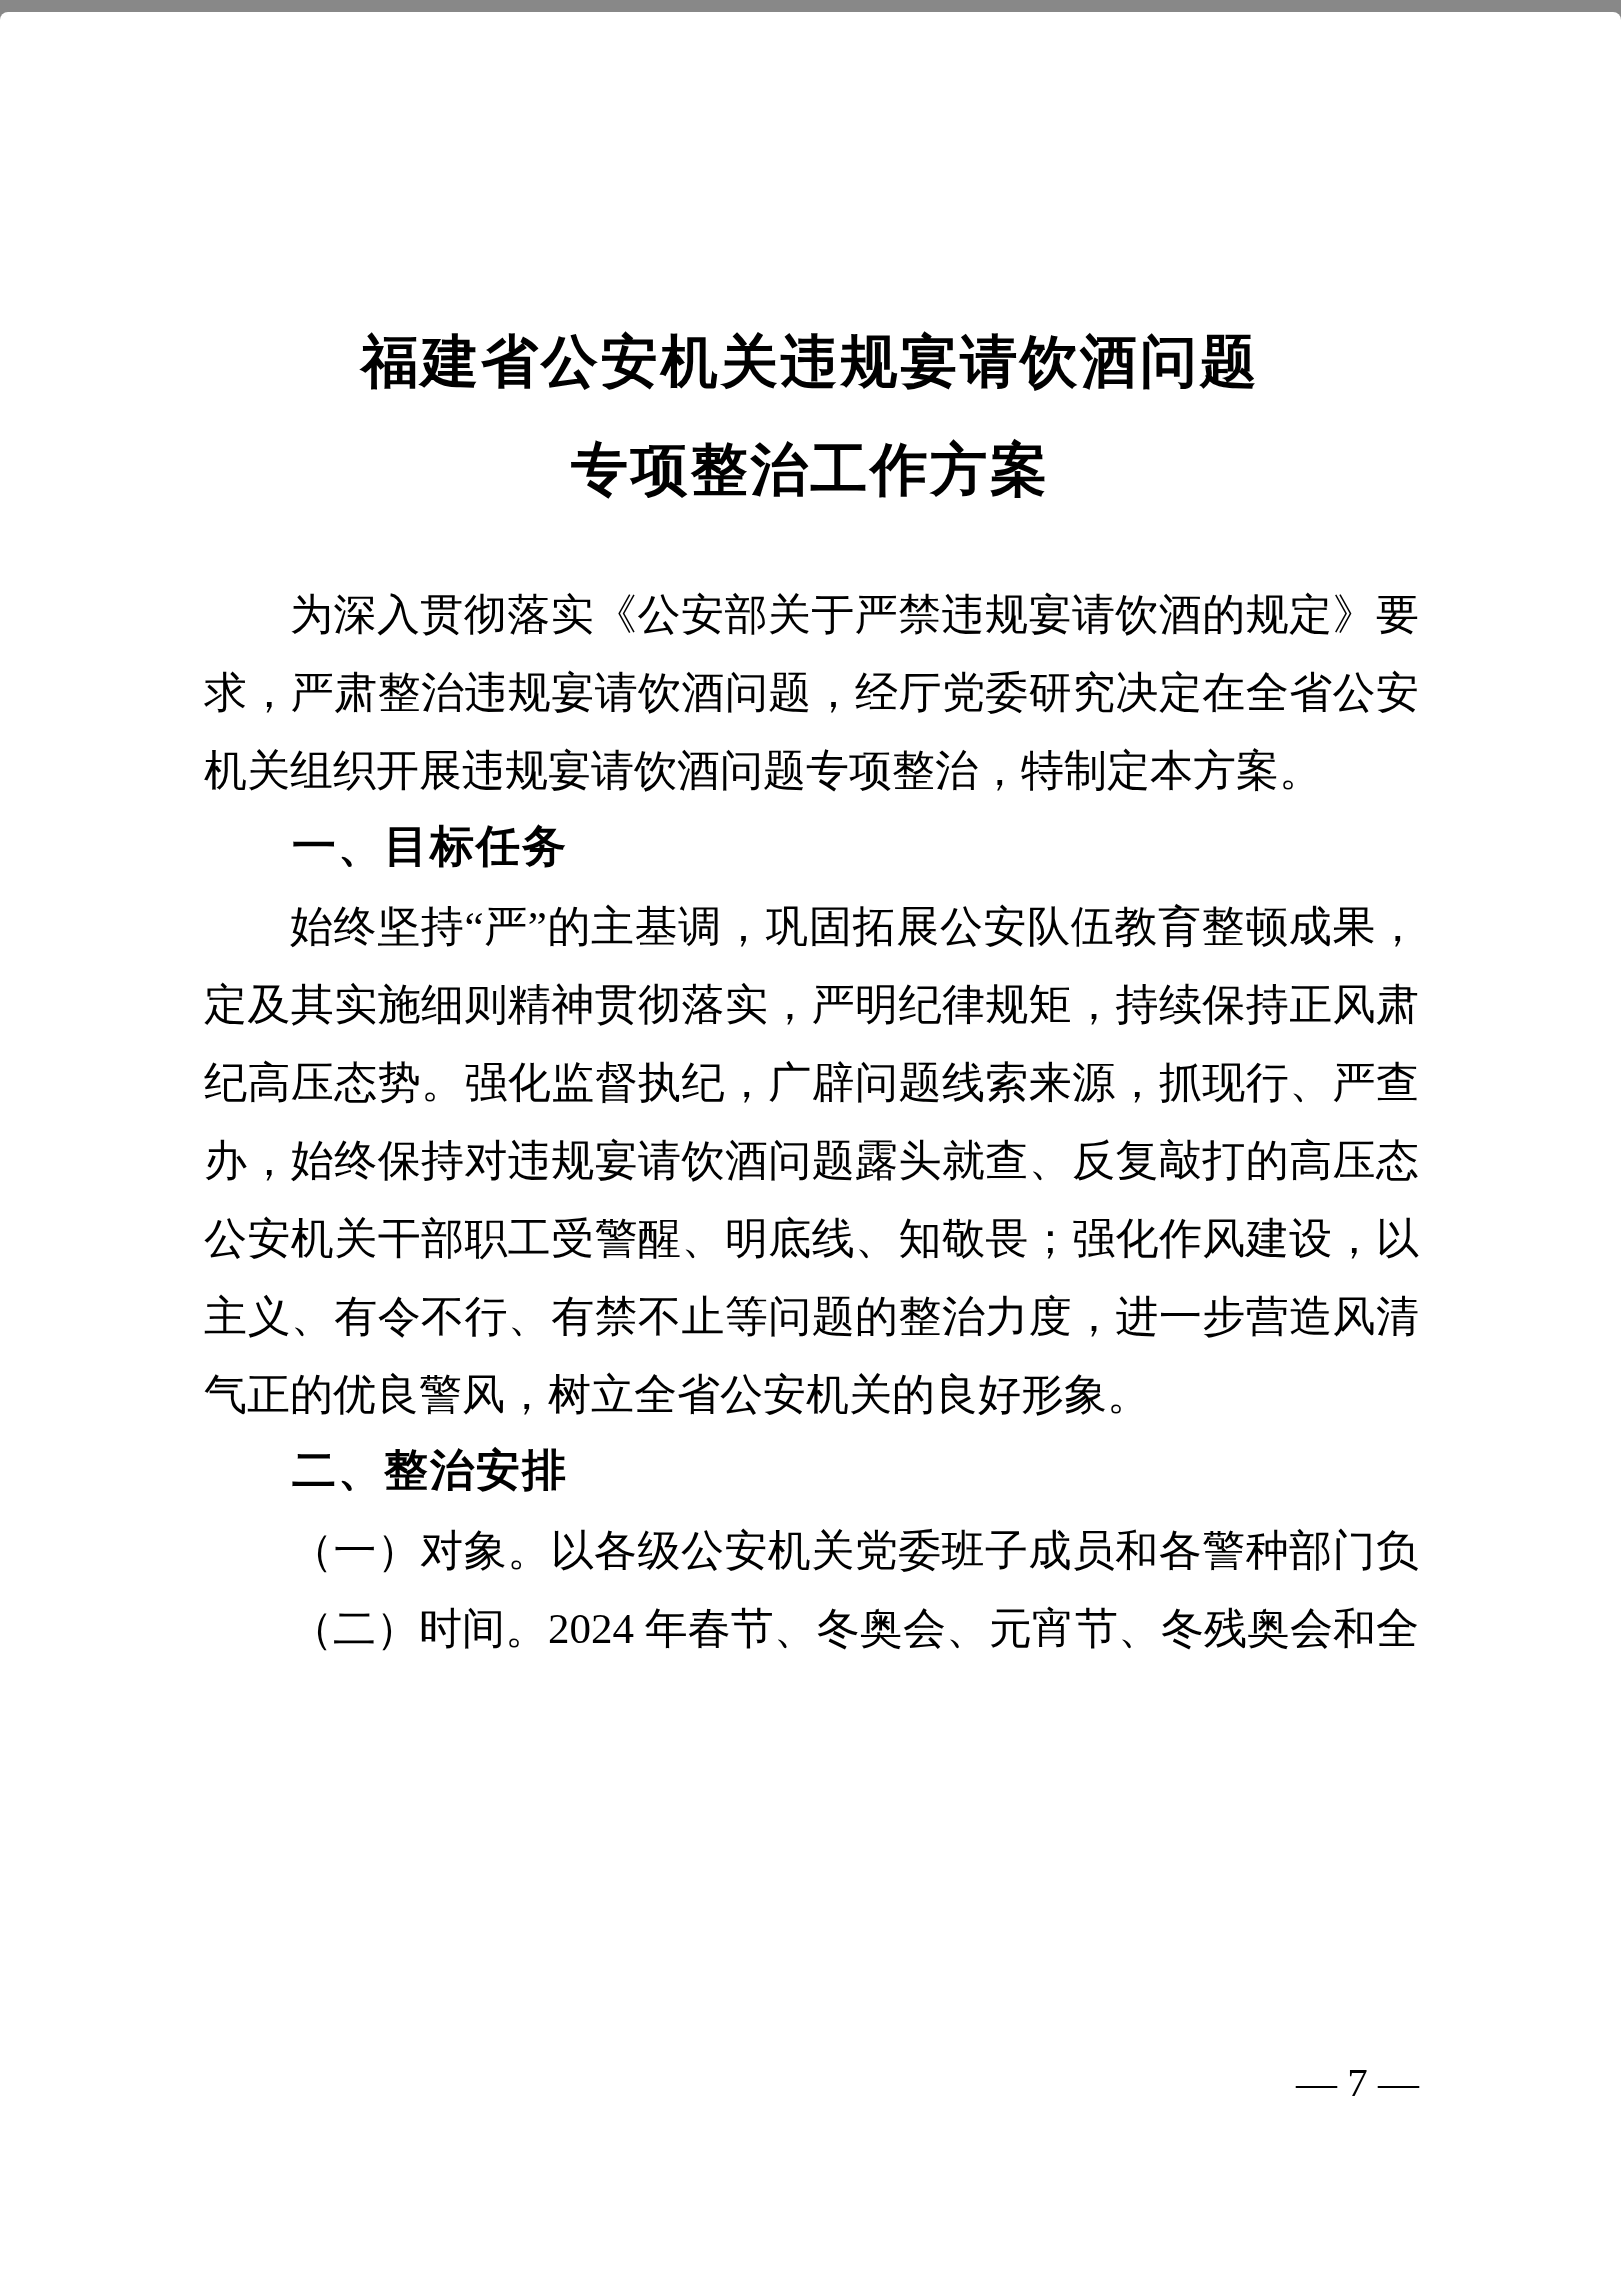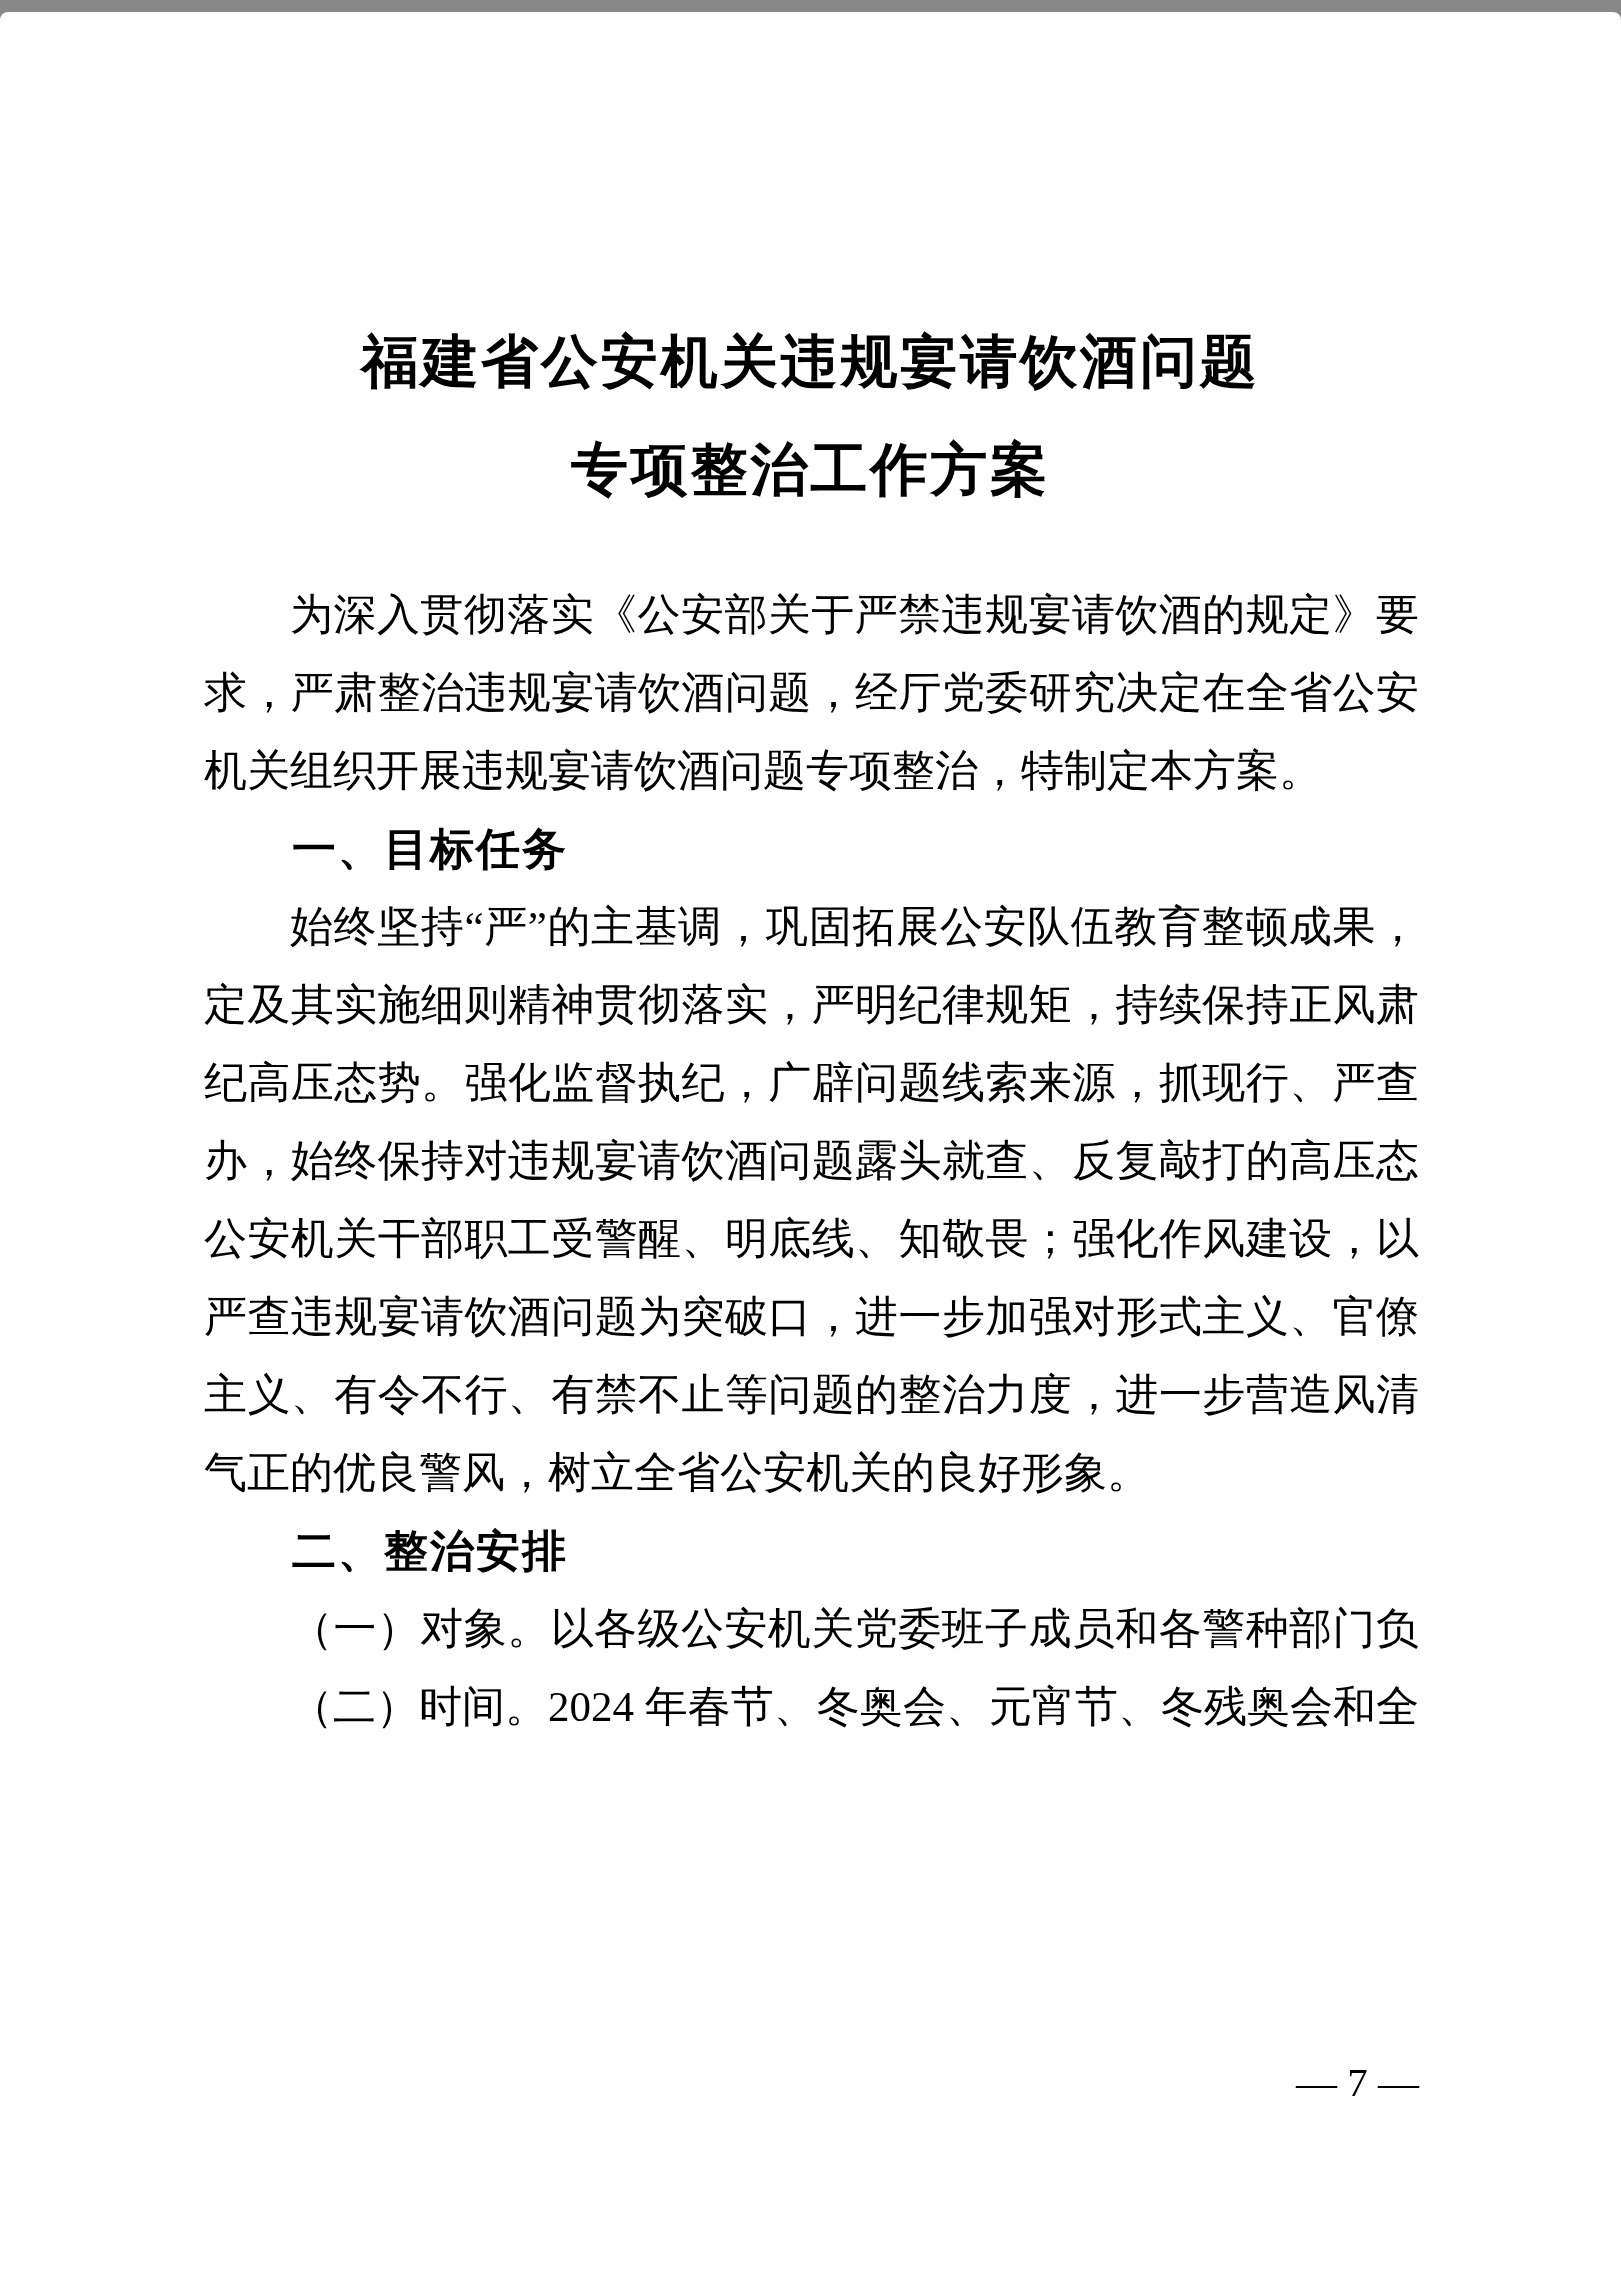--- a/index.html
+++ b/index.html
@@ -37,21 +37,21 @@
     font-family: "Liberation Serif", serif;
   }
   .line {
     text-align: justify;
     text-align-last: justify;
     white-space: normal;
   }
   .line.first { text-indent: 2em; }
   .line.last { text-align-last: left; }
   .heading {
-    font-family: Liberation Sans, sans-serif;
+    font-family: Liberation Mono, monospace;
     font-weight: 700;
     font-size: 44px;
     line-height: 78px;
     text-indent: 2em;
     letter-spacing: 2px;
   }
   .page-number {
     position: absolute;
     top: 2047px;
     left: 204px;
@@ -78,21 +78,20 @@
         <div class="line">求，严肃整治违规宴请饮酒问题，经厅党委研究决定在全省公安</div>
         <div class="line last">机关组织开展违规宴请饮酒问题专项整治，特制定本方案。</div>
       </div>
       <div class="heading">一、目标任务</div>
       <div class="paragraph">
         <div class="line first">始终坚持“严”的主基调，巩固拓展公安队伍教育整顿成果，</div>
         <div class="line">定及其实施细则精神贯彻落实，严明纪律规矩，持续保持正风肃</div>
         <div class="line">纪高压态势。强化监督执纪，广辟问题线索来源，抓现行、严查</div>
         <div class="line">办，始终保持对违规宴请饮酒问题露头就查、反复敲打的高压态</div>
         <div class="line">公安机关干部职工受警醒、明底线、知敬畏；强化作风建设，以</div>
-        <div class="line">严查违规宴请饮酒问题为突破口，进一步加强对形式主义、官僚</div>
         <div class="line">主义、有令不行、有禁不止等问题的整治力度，进一步营造风清</div>
         <div class="line last">气正的优良警风，树立全省公安机关的良好形象。</div>
       </div>
       <div class="heading">二、整治安排</div>
       <div class="paragraph">
         <div class="line first">（一）对象。以各级公安机关党委班子成员和各警种部门负</div>
       </div>
       <div class="paragraph">
         <div class="line first">（二）时间。2024 年春节、冬奥会、元宵节、冬残奥会和全</div>
       </div>

